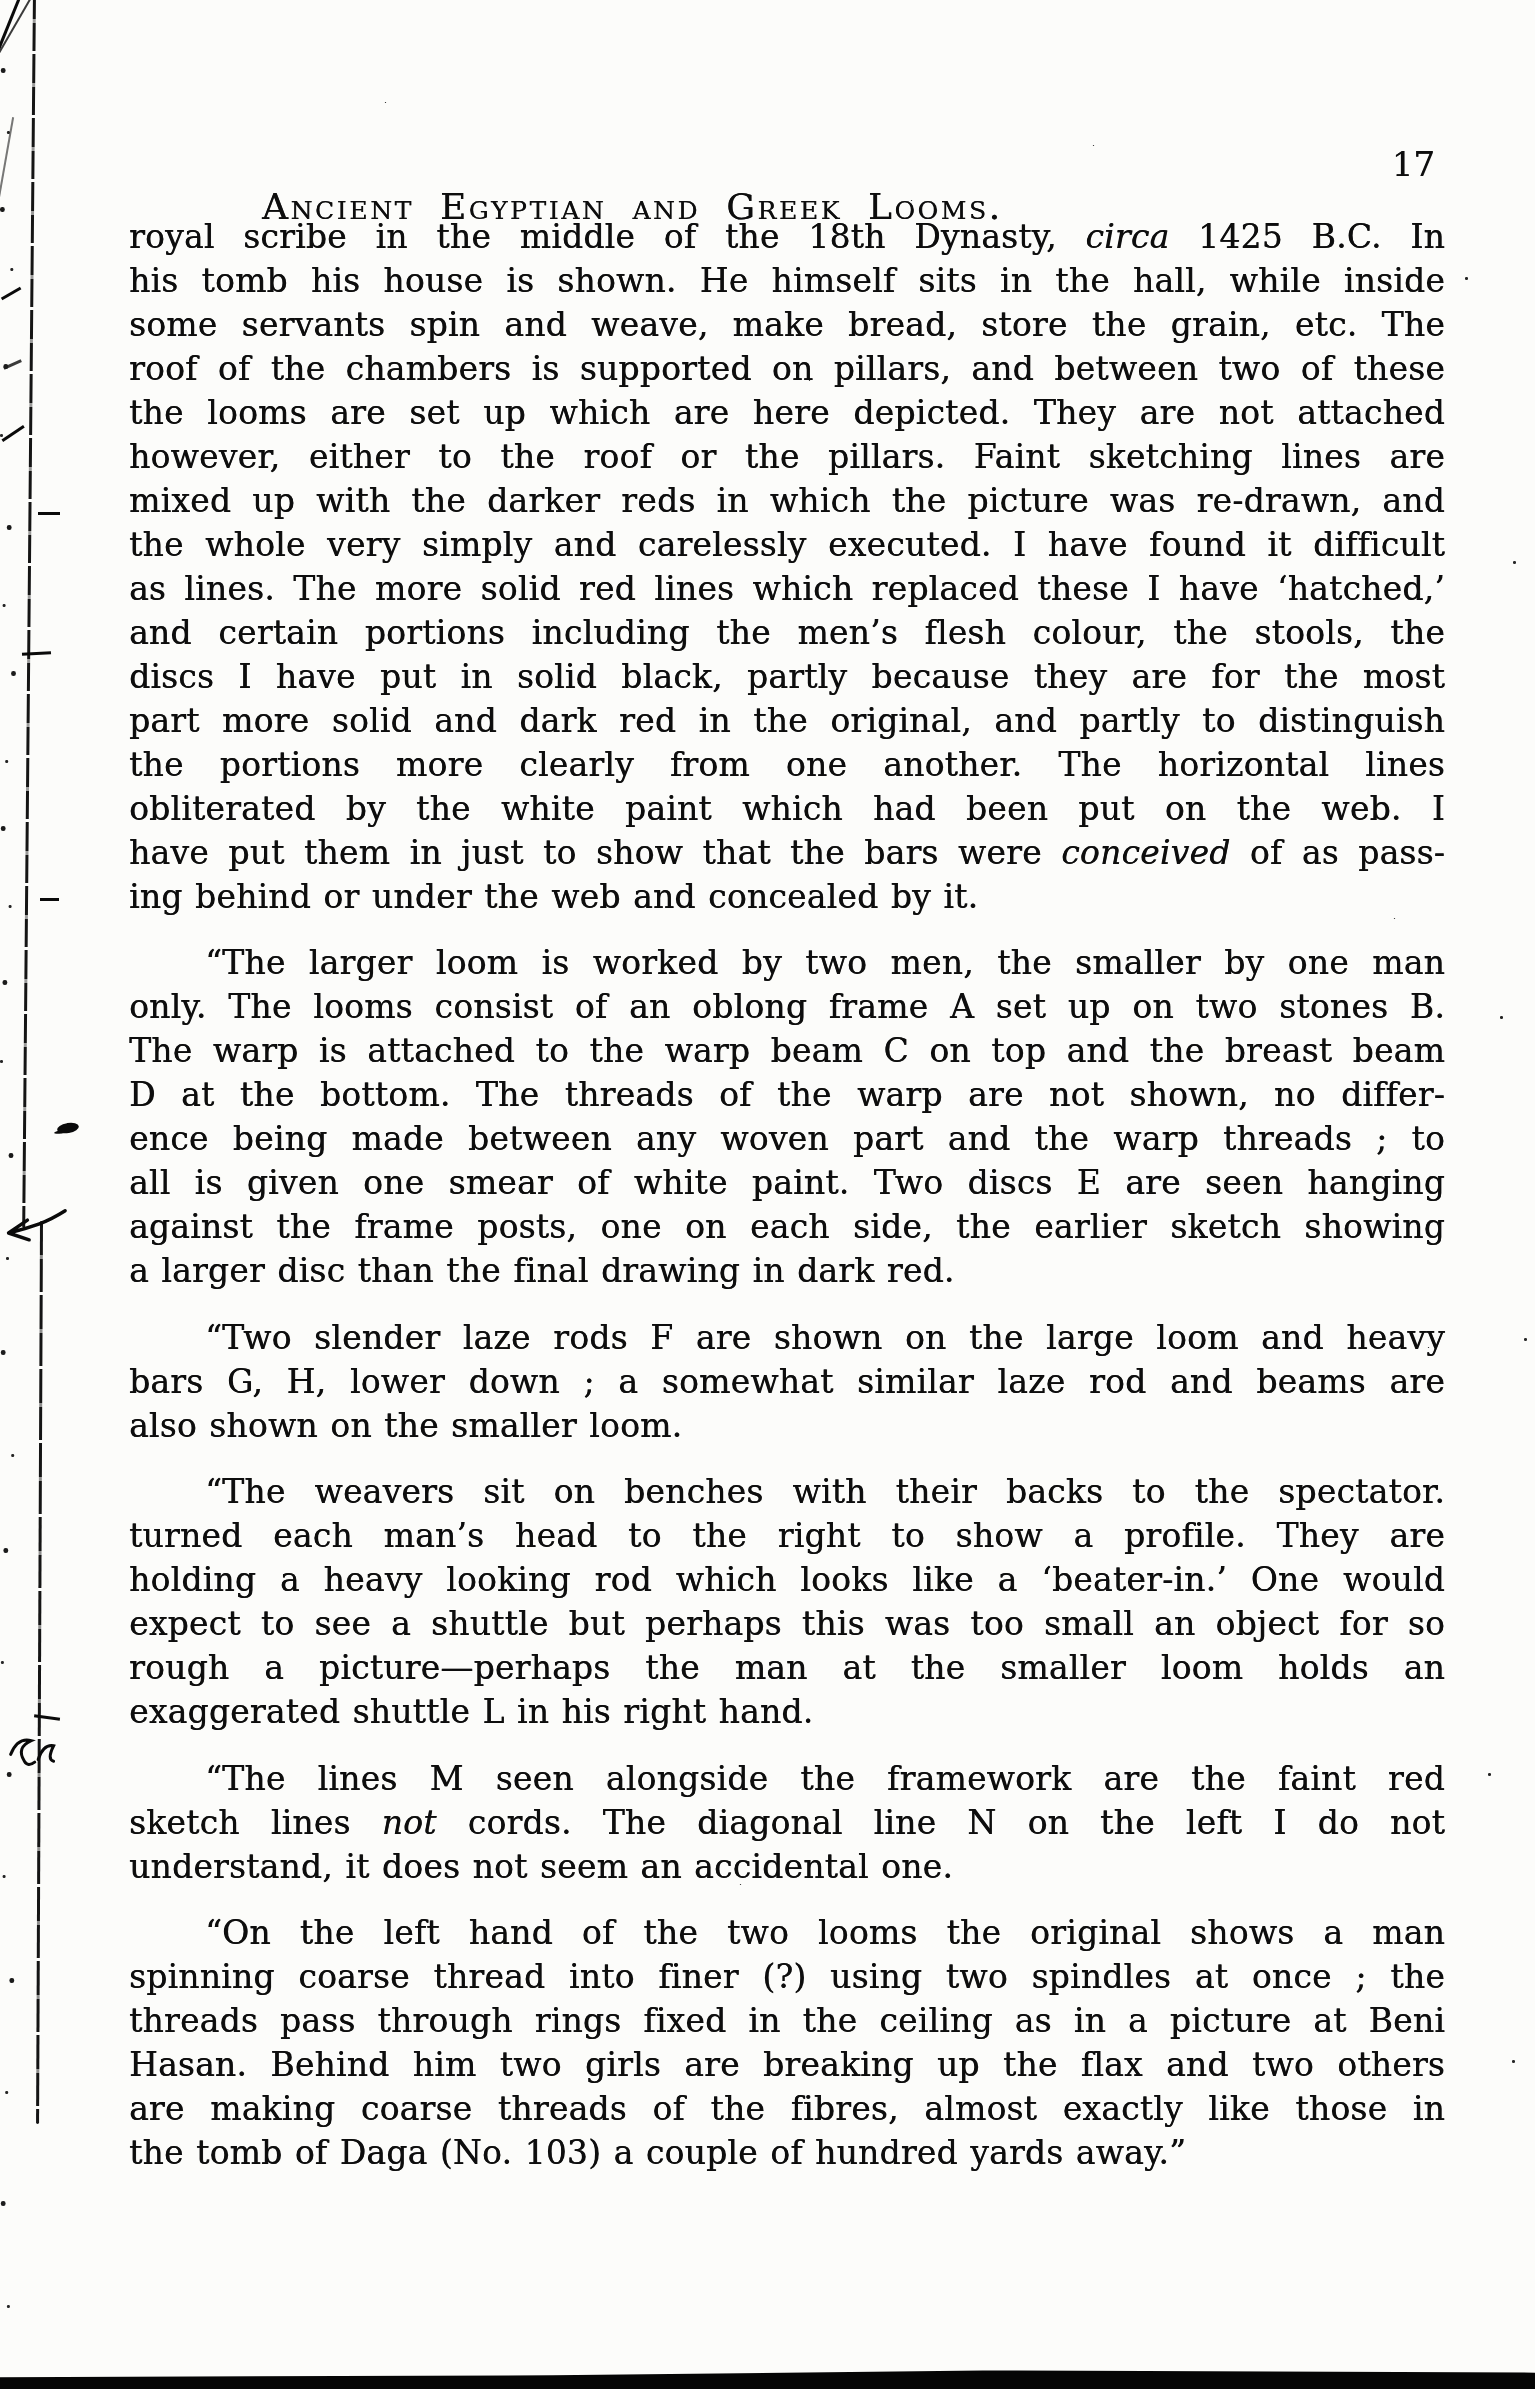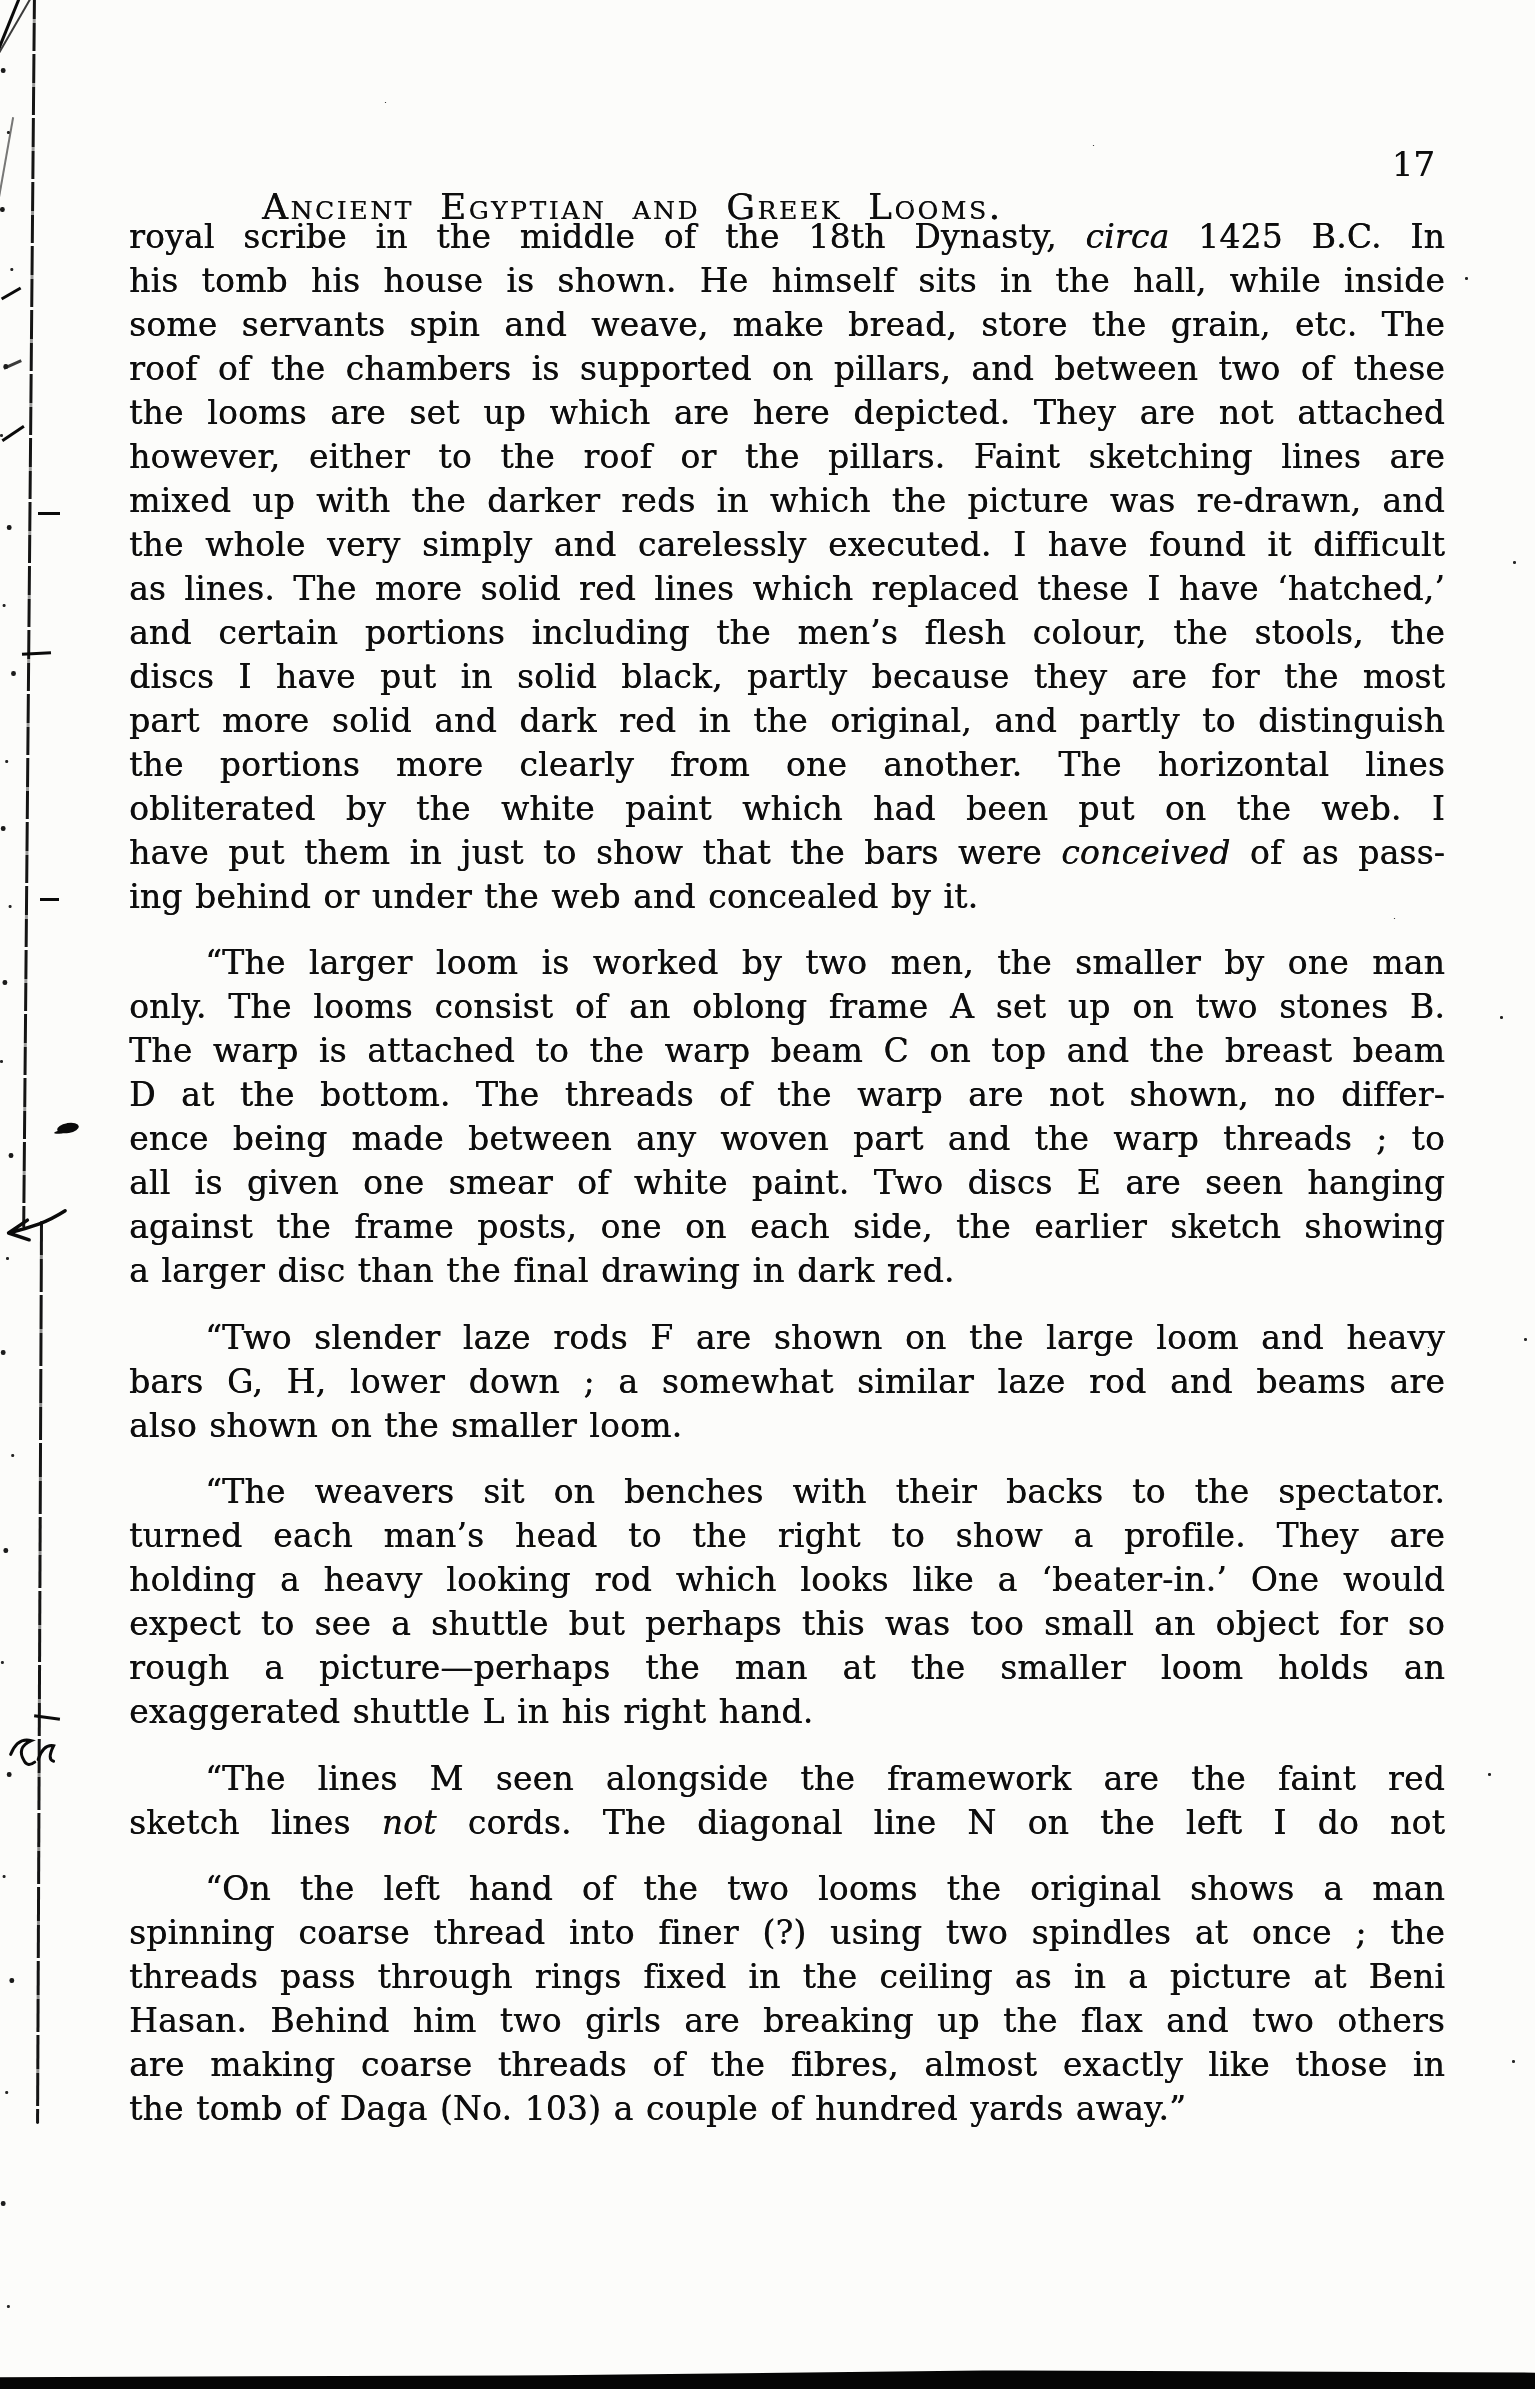--- a/index.html
+++ b/index.html
@@ -172,20 +172,21 @@
         <div class="line indent">“The weavers sit on benches with their backs to the spectator.</div>
         <div class="line">turned each man’s head to the right to show a profile.  They are</div>
         <div class="line">holding a heavy looking rod which looks like a ‘beater-in.’  One would</div>
         <div class="line">expect to see a shuttle but perhaps this was too small an object for so</div>
         <div class="line">rough a picture—perhaps the man at the smaller loom holds an</div>
         <div class="line last">exaggerated shuttle L in his right hand.</div>
       </div>
       <div class="para">
         <div class="line indent">“The lines M seen alongside the framework are the faint red</div>
         <div class="line">sketch lines <em>not</em> cords.  The diagonal line N on the left I do not</div>
+        <div class="line last">understand, it does not seem an accidental one.</div>
       </div>
       <div class="para">
         <div class="line indent">“On the left hand of the two looms the original shows a man</div>
         <div class="line">spinning coarse thread into finer (?) using two spindles at once ; the</div>
         <div class="line">threads pass through rings fixed in the ceiling as in a picture at Beni</div>
         <div class="line">Hasan.  Behind him two girls are breaking up the flax and two others</div>
         <div class="line">are making coarse threads of the fibres, almost exactly like those in</div>
         <div class="line last">the tomb of Daga (No. 103) a couple of hundred yards away.”</div>
       </div>
     </div>

